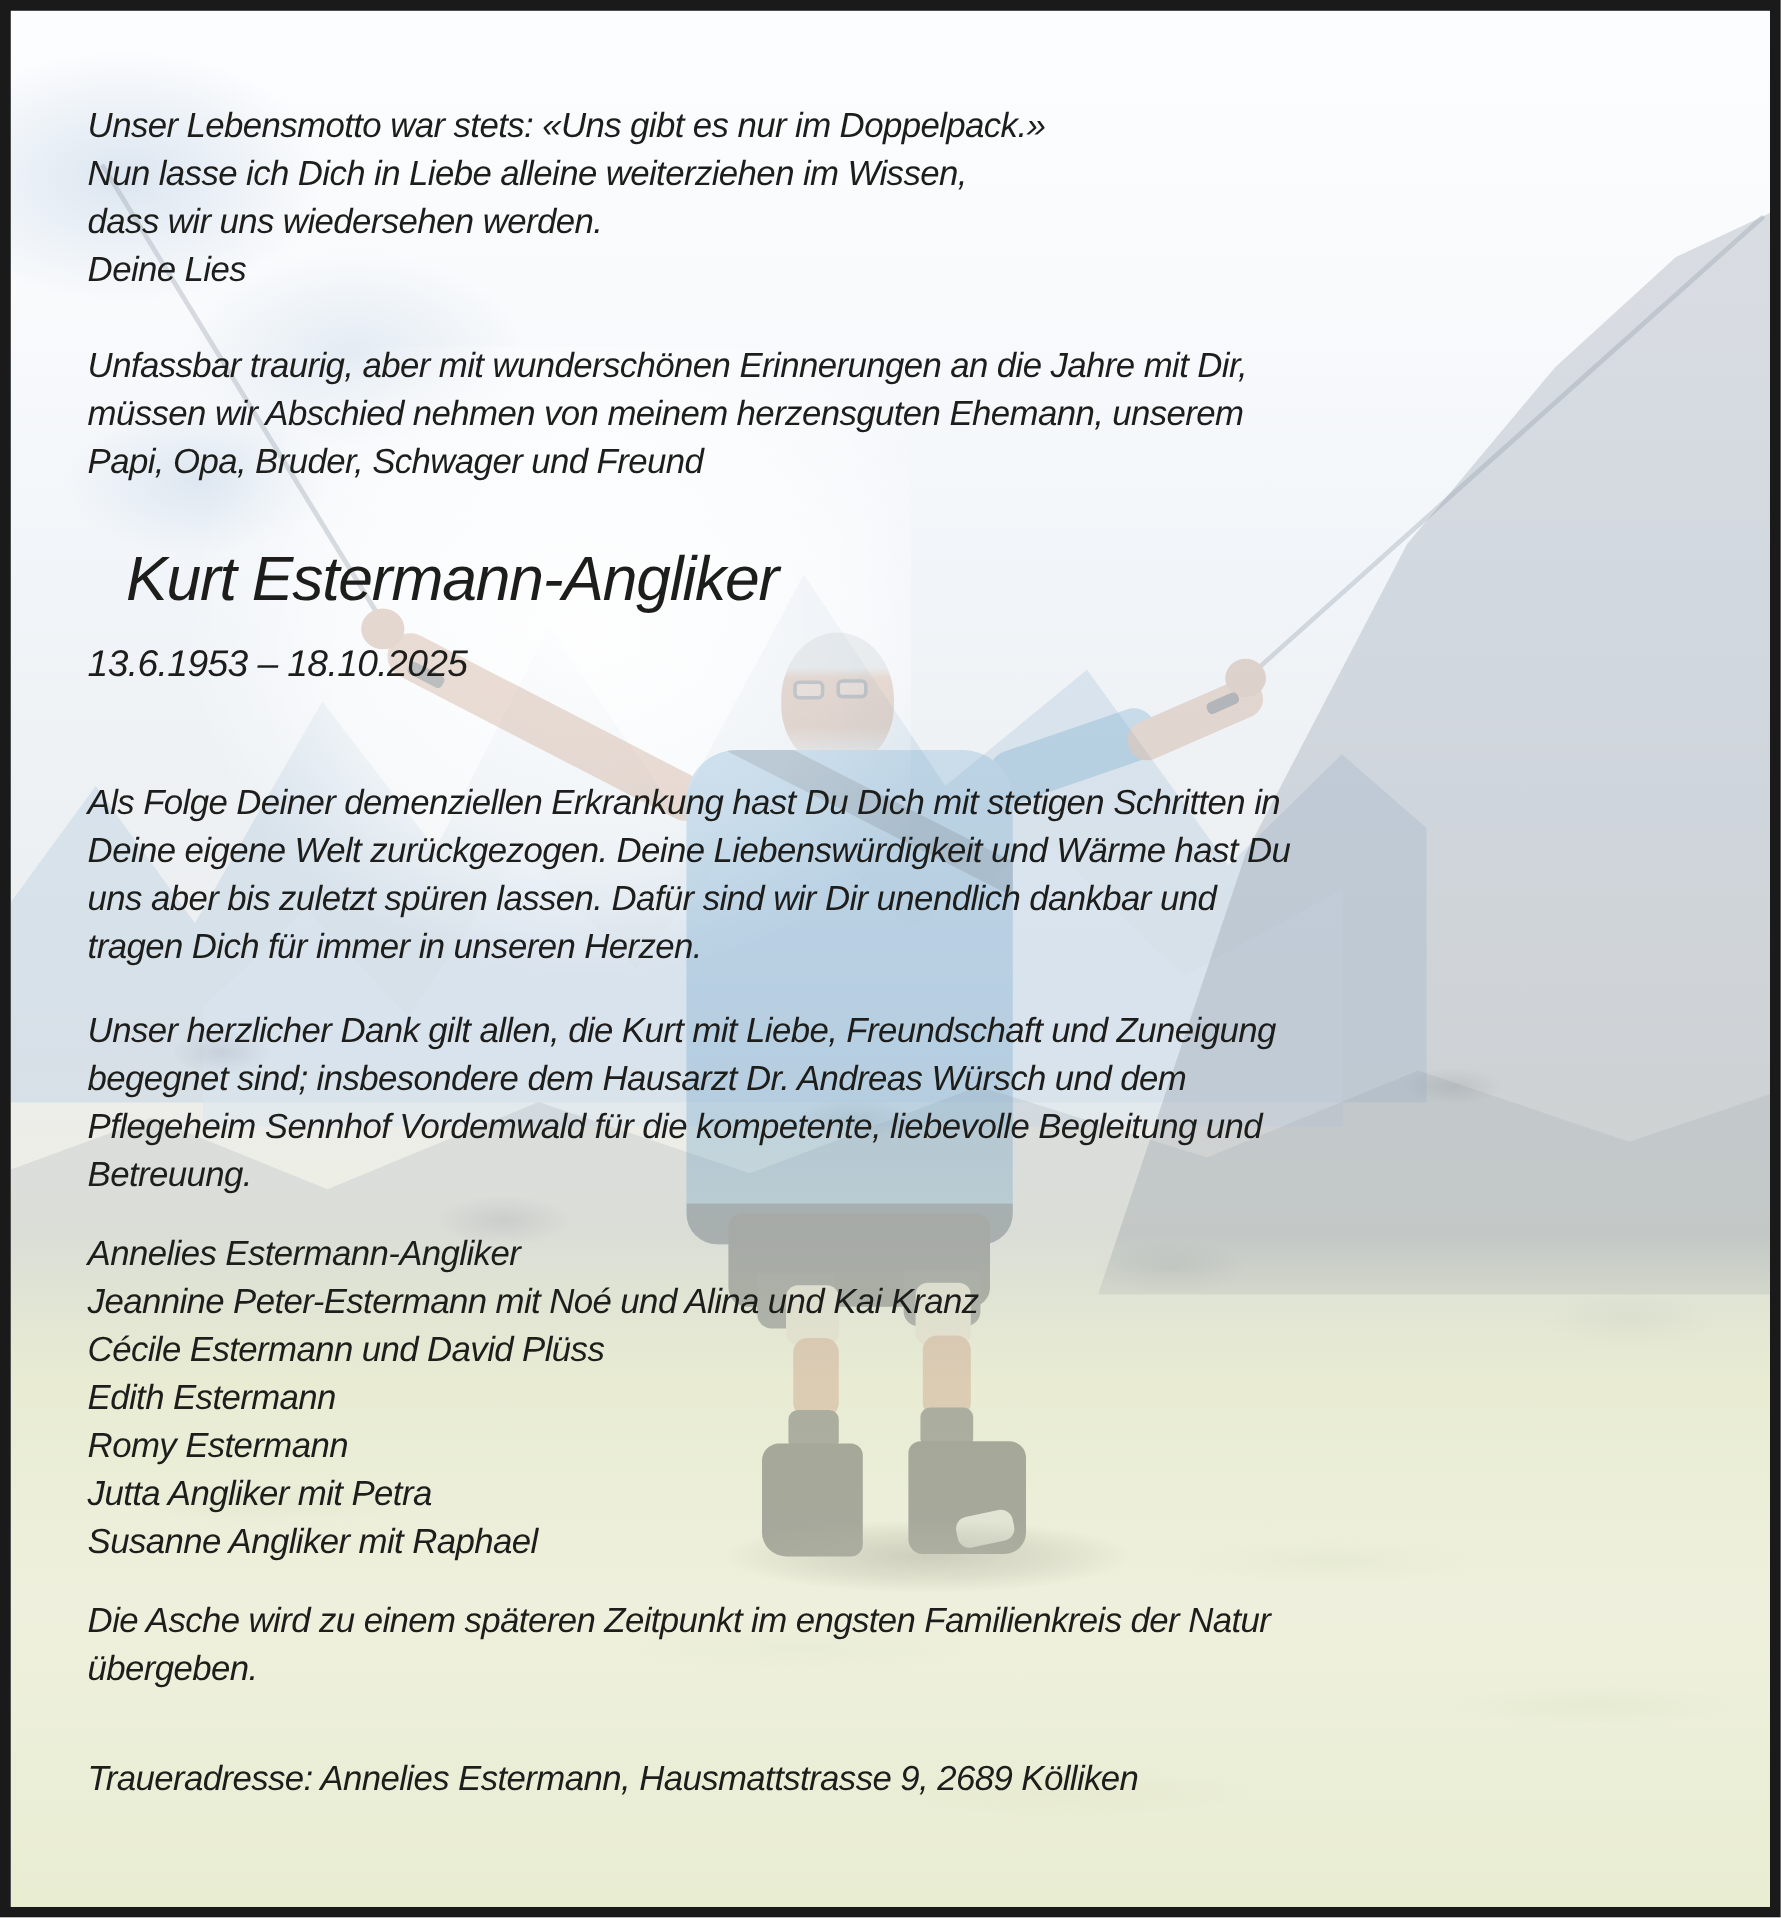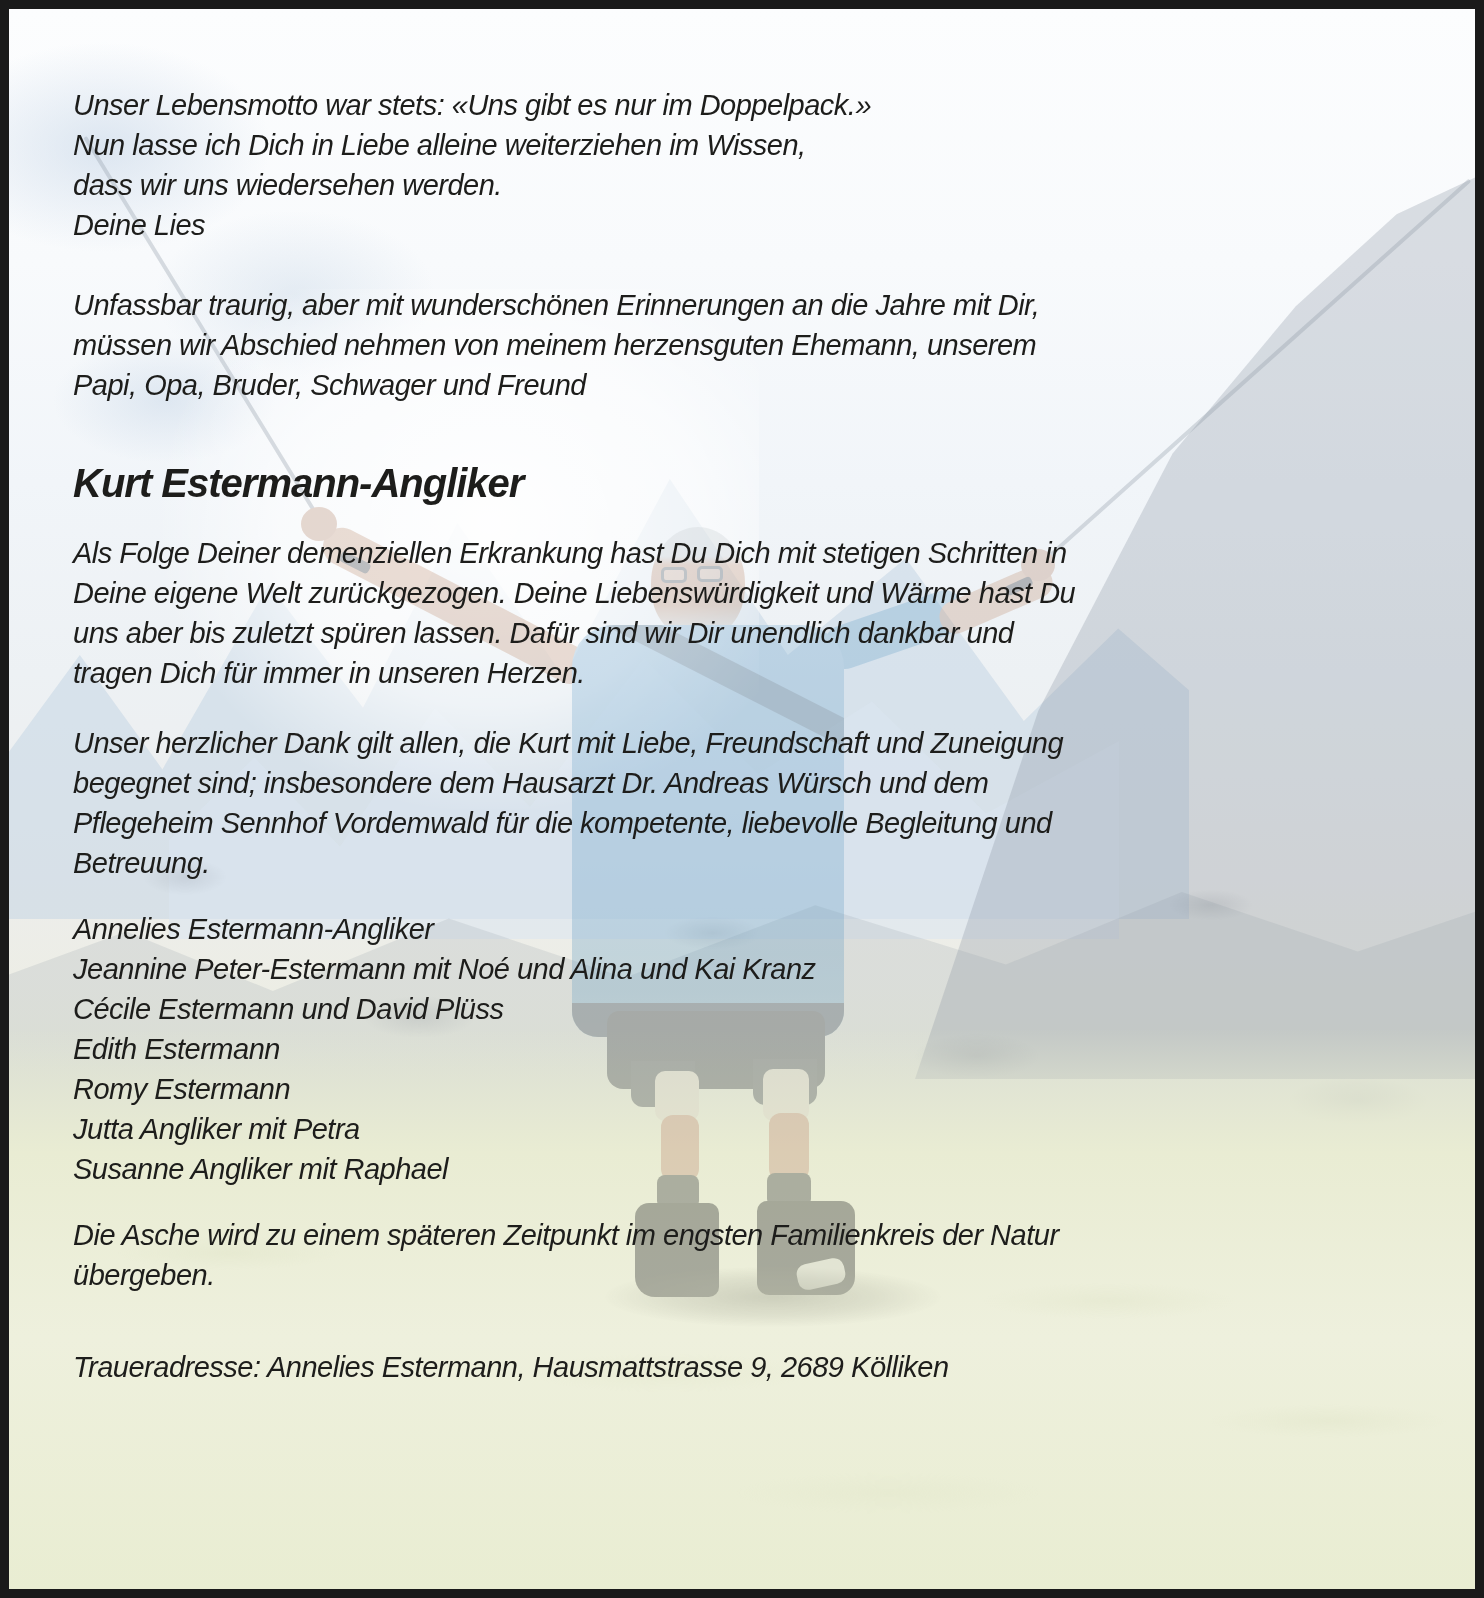--- a/index.html
+++ b/index.html
@@ -104,21 +104,21 @@
   
   .content{
     position:absolute;inset:0;z-index:3;
     padding:76px 24px 0 64px;
     color:var(--color-text,#1d1d1b);
     font-style:italic;
     font-size:29px;line-height:40px;letter-spacing:-0.5px;
   }
   .para{white-space:pre-line;margin-bottom:40px;}
   .verse{margin-bottom:40px;}
-  .name{font-size:40px;line-height:76px;font-weight:bold;font-style:italic;letter-spacing:-1px;margin-bottom:12px;}
+  .name{font-size:52px;line-height:76px;font-weight:normal;font-style:italic;letter-spacing:-1px;margin-bottom:12px;margin-left:32px;}
   .dates{font-size:31px;line-height:40px;margin-bottom:76px;}
   .tribute{margin-bottom:30px;}
   .thanks{margin-bottom:26px;}
   .family-heading{font-weight:bold;line-height:40px;margin-bottom:0;}
   .family-list{margin-bottom:26px;}
   .ashes{margin-bottom:52px;}
   .address{line-height:40px;}
 </style>
 </head>
 <body>
@@ -172,20 +172,21 @@
 
   <div class="content">
     <div class="para verse">Unser Lebensmotto war stets: «Uns gibt es nur im Doppelpack.»
 Nun lasse ich Dich in Liebe alleine weiterziehen im Wissen,
 dass wir uns wiedersehen werden.
 Deine Lies</div>
     <div class="para">Unfassbar traurig, aber mit wunderschönen Erinnerungen an die Jahre mit Dir,
 müssen wir Abschied nehmen von meinem herzensguten Ehemann, unserem
 Papi, Opa, Bruder, Schwager und Freund</div>
     <h1 class="name">Kurt Estermann-Angliker</h1>
+    <div class="dates">13.6.1953 – 18.10.2025</div>
     <div class="para tribute">Als Folge Deiner demenziellen Erkrankung hast Du Dich mit stetigen Schritten in
 Deine eigene Welt zurückgezogen. Deine Liebenswürdigkeit und Wärme hast Du
 uns aber bis zuletzt spüren lassen. Dafür sind wir Dir unendlich dankbar und
 tragen Dich für immer in unseren Herzen.</div>
     <div class="para thanks">Unser herzlicher Dank gilt allen, die Kurt mit Liebe, Freundschaft und Zuneigung
 begegnet sind; insbesondere dem Hausarzt Dr. Andreas Würsch und dem
 Pflegeheim Sennhof Vordemwald für die kompetente, liebevolle Begleitung und
 Betreuung.</div>
     <div class="para family-list">Annelies Estermann-Angliker
 Jeannine Peter-Estermann mit Noé und Alina und Kai Kranz

